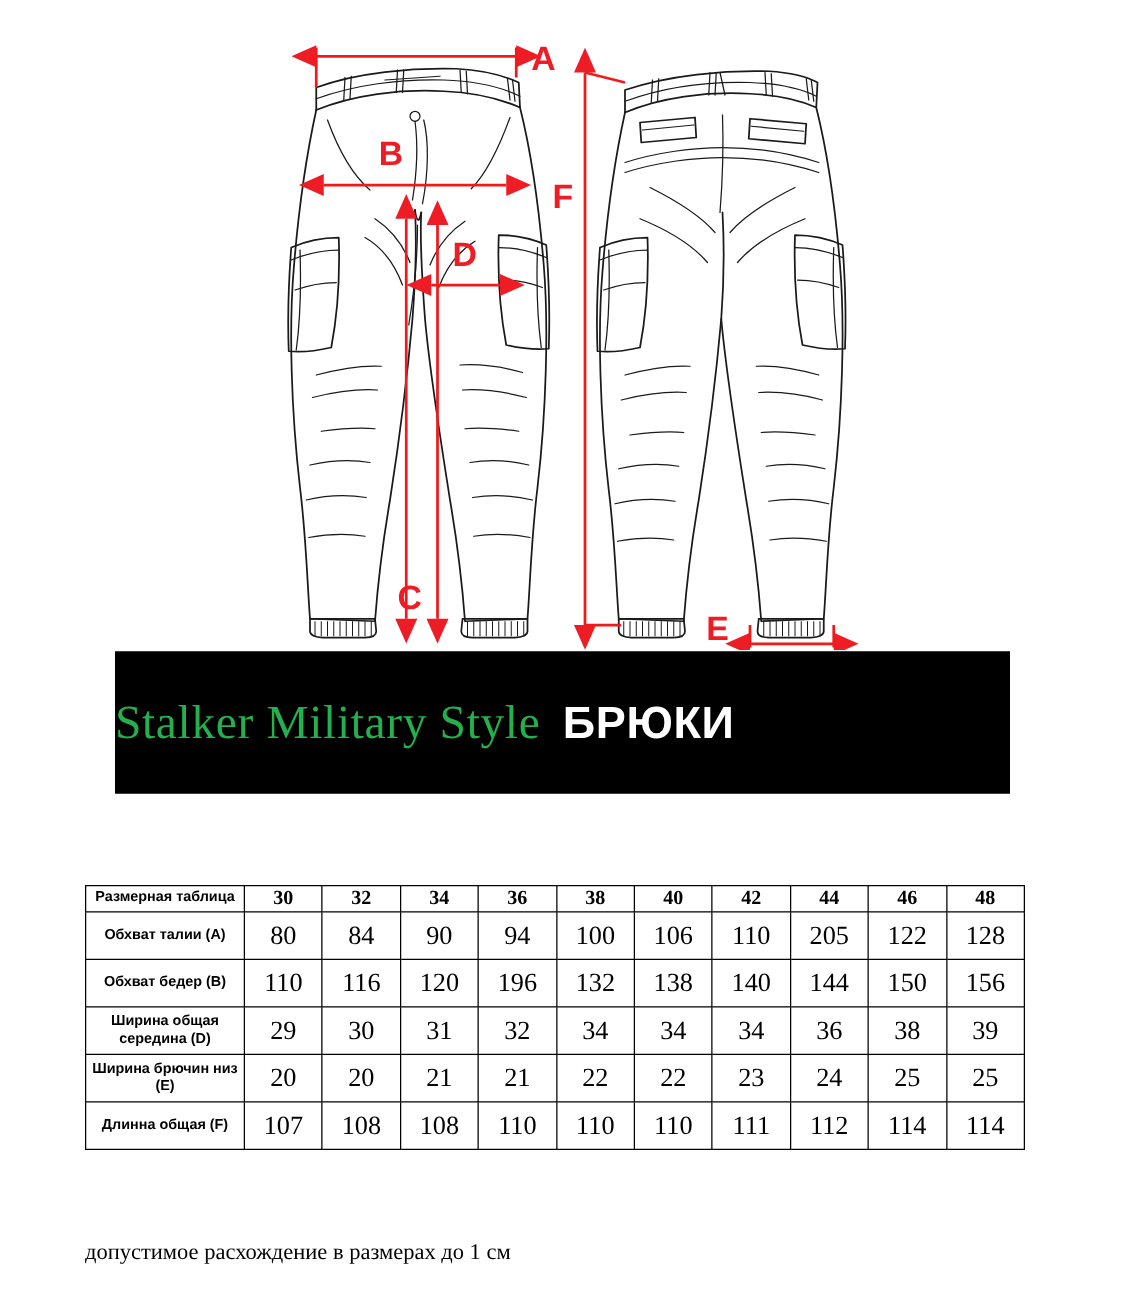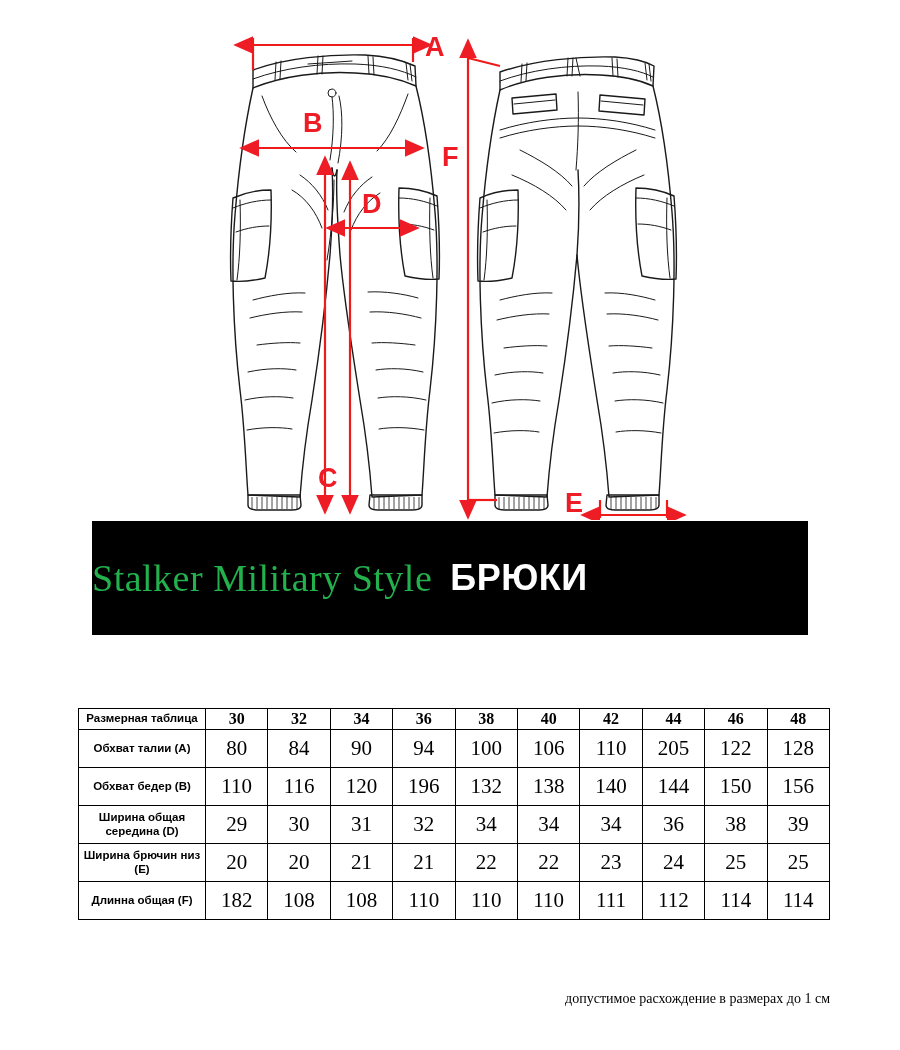--- a/index.html
+++ b/index.html
@@ -55,21 +55,21 @@
     font-size: 36px;
     font-weight: bold;
     color: #ffffff;
     white-space: nowrap;
     letter-spacing: 0.5px;
   }
 
   
   .table-wrap {
     position: absolute;
-    left: 78px;
+    left: 68px;
     top: 708px;
     width: 752px;
   }
   table.size-table {
     border-collapse: collapse;
     width: 752px;
     table-layout: fixed;
   }
   table.size-table th,
   table.size-table td {
@@ -90,23 +90,23 @@
   table.size-table td.val {
     font-size: 21px;
     padding: 2px 0 3px 0;
     height: 32px;
   }
   .note {
     position: absolute;
     left: 0;
     top: 283px;
     width: 752px;
-    text-align: right;
+    text-align: left;
     font-family: "Liberation Serif", serif;
-    font-size: 14px;
+    font-size: 18px;
     color: #000;
   }
 
   
   .ink { fill: none; stroke: #1a1a1a; stroke-width: 1.4; stroke-linecap: round; stroke-linejoin: round; }
   .ink-thin { fill: none; stroke: #1a1a1a; stroke-width: 1; stroke-linecap: round; stroke-linejoin: round; }
   .dim { fill: none; stroke: #ef1b1b; stroke-width: 2.2; }
   .dimlabel { fill: #ee1c24; font-family: "Liberation Sans", sans-serif; font-size: 27px; font-weight: bold; }
 </style>
 </head>
@@ -355,21 +355,21 @@
           <td class="val">21</td>
           <td class="val">22</td>
           <td class="val">22</td>
           <td class="val">23</td>
           <td class="val">24</td>
           <td class="val">25</td>
           <td class="val">25</td>
         </tr>
         <tr>
           <td class="rowhead">Длинна общая (F)</td>
-          <td class="val">182</td>
+          <td class="val">107</td>
           <td class="val">108</td>
           <td class="val">108</td>
           <td class="val">110</td>
           <td class="val">110</td>
           <td class="val">110</td>
           <td class="val">111</td>
           <td class="val">112</td>
           <td class="val">114</td>
           <td class="val">114</td>
         </tr>

